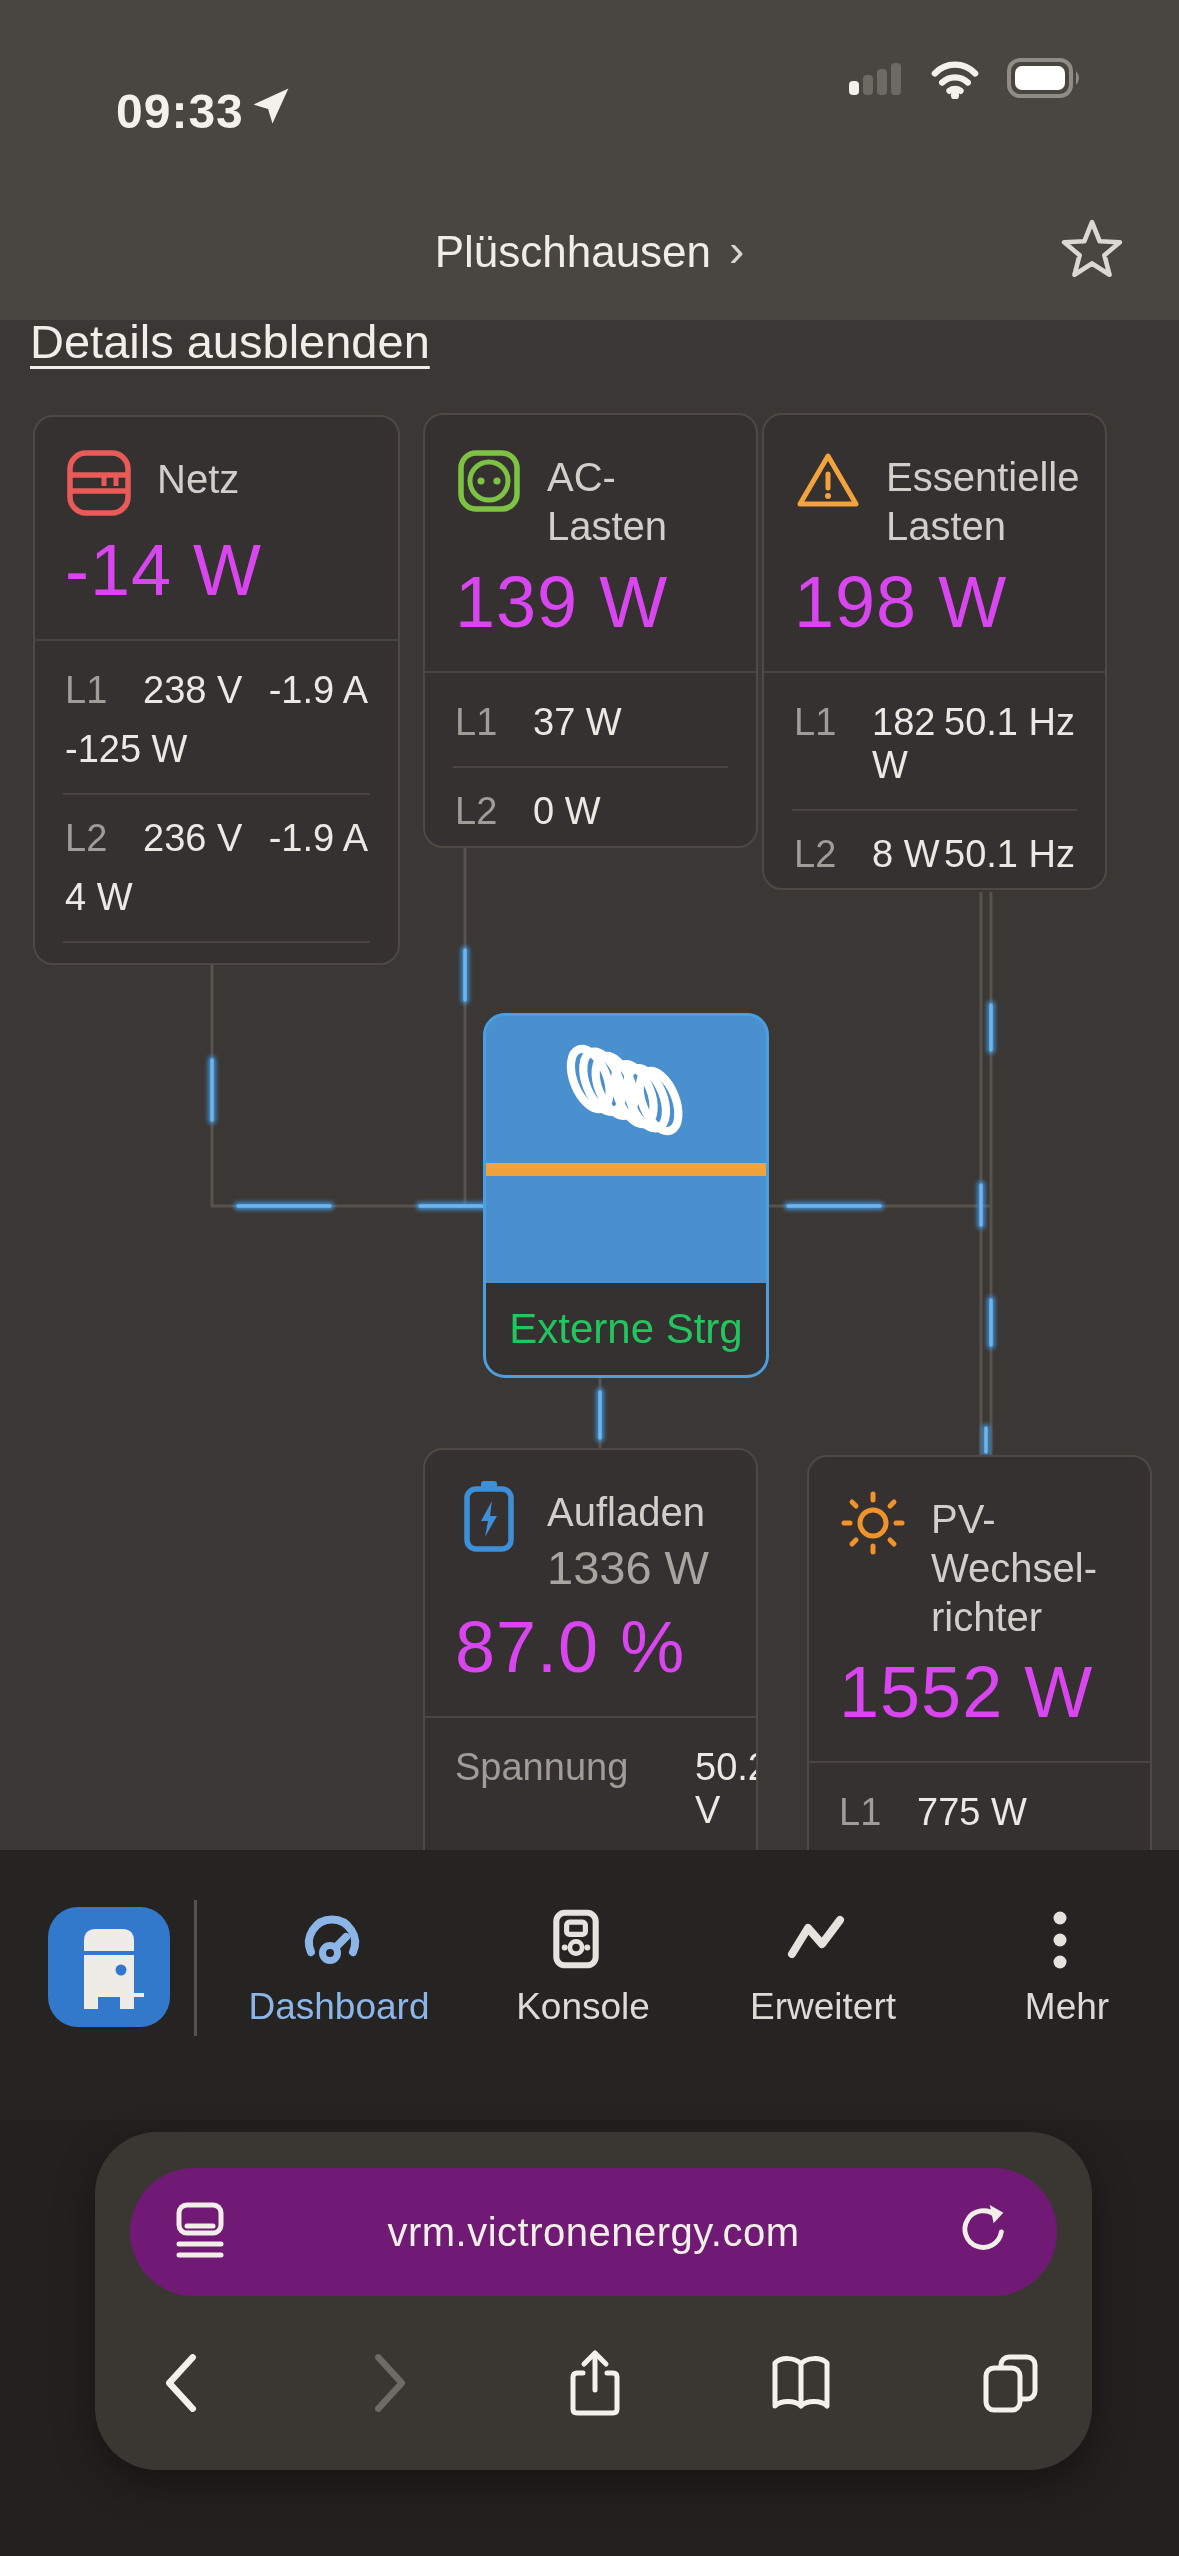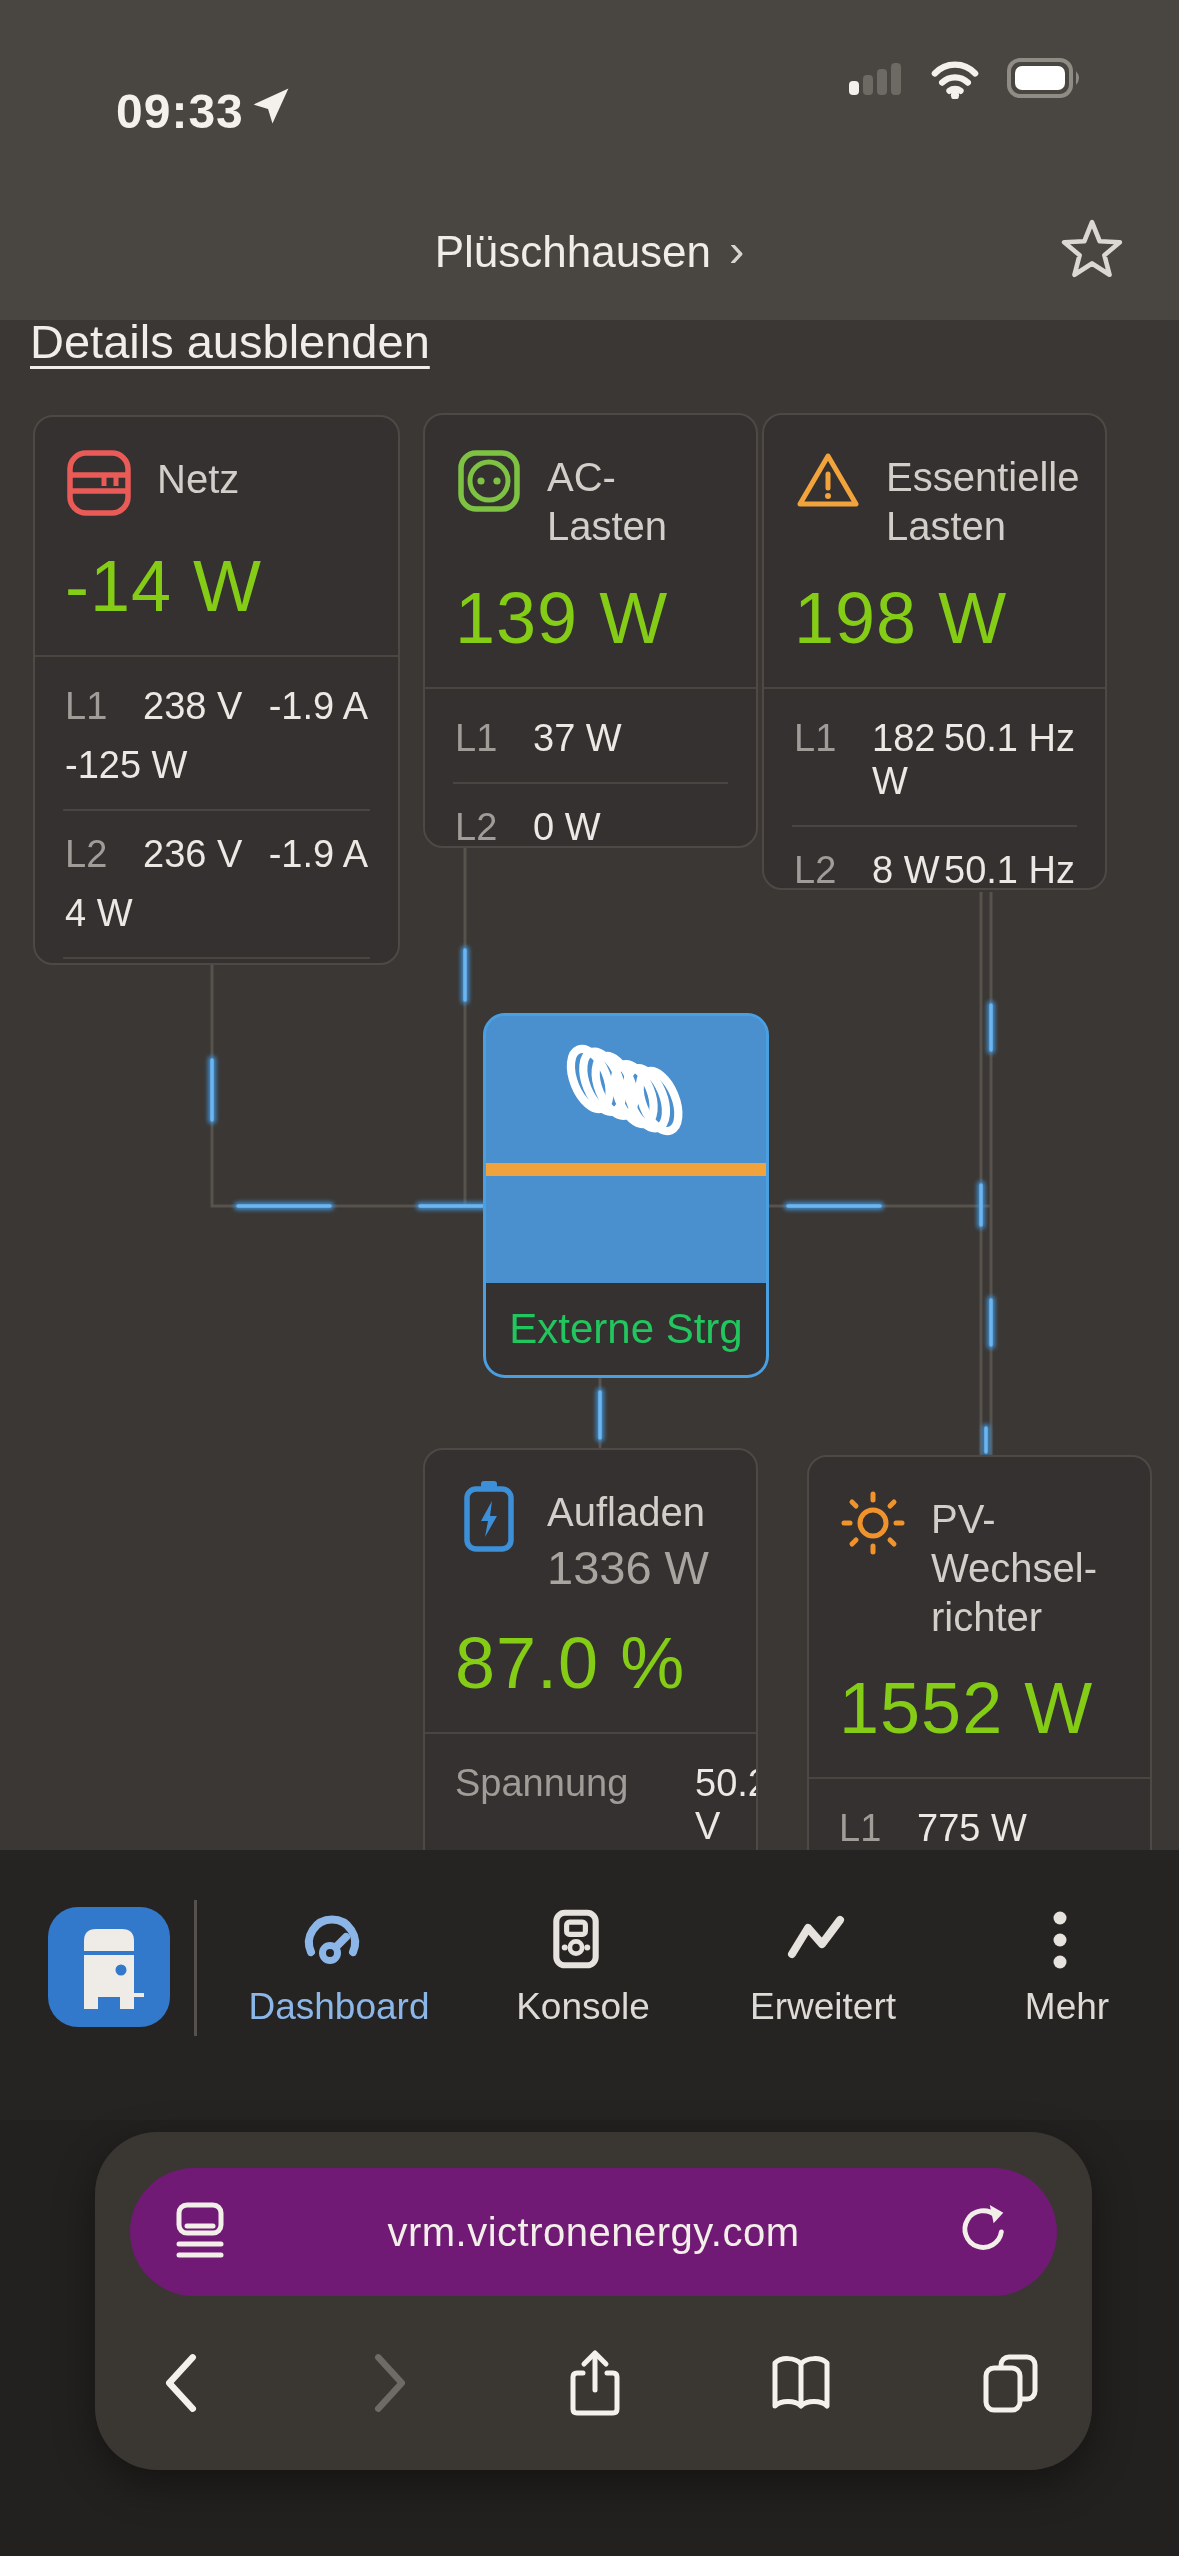--- a/index.html
+++ b/index.html
@@ -23,21 +23,21 @@
 
   .wires { position:absolute; left:0; top:0; }
 
   
   .card { position:absolute; background:#343130; border:2px solid #4e4944; border-radius:20px; overflow:hidden; }
   .card-head { padding:30px 30px 0 30px; }
   .title-line { display:flex; align-items:flex-start; gap:24px; }
   .cicon { flex:0 0 auto; width:68px; height:72px; display:flex; align-items:center; justify-content:center; }
   .card-title { color:#d2cfca; font-size:40px; line-height:1.22; padding-top:8px; }
   .card-title .tl { display:block; }
-  .card-value { color:#84cc16; font-size:72px; font-weight:400; margin-top:26px; letter-spacing:1px; }
+  .card-value { color:#d946ef; font-size:72px; font-weight:400; margin-top:10px; letter-spacing:1px; }
   .card-sub { color:#a8a49f; font-size:47px; margin-top:2px; }
   .card-split { border-top:2px solid #4a4540; margin-top:28px; }
   .card-rows { padding:6px 28px; }
   .prow { padding:22px 2px; color:#ece9e4; font-size:38px; }
   .prow + .prow { border-top:2px solid #4a4540; }
   .plabel { color:#a09c97; }
   .g2 { display:grid; grid-template-columns:78px 1fr; }
   .g3 { display:grid; grid-template-columns:78px 1fr auto; }
   .g4 { display:grid; grid-template-columns:78px 1fr auto; row-gap:16px; }
   .pright { text-align:right; }

